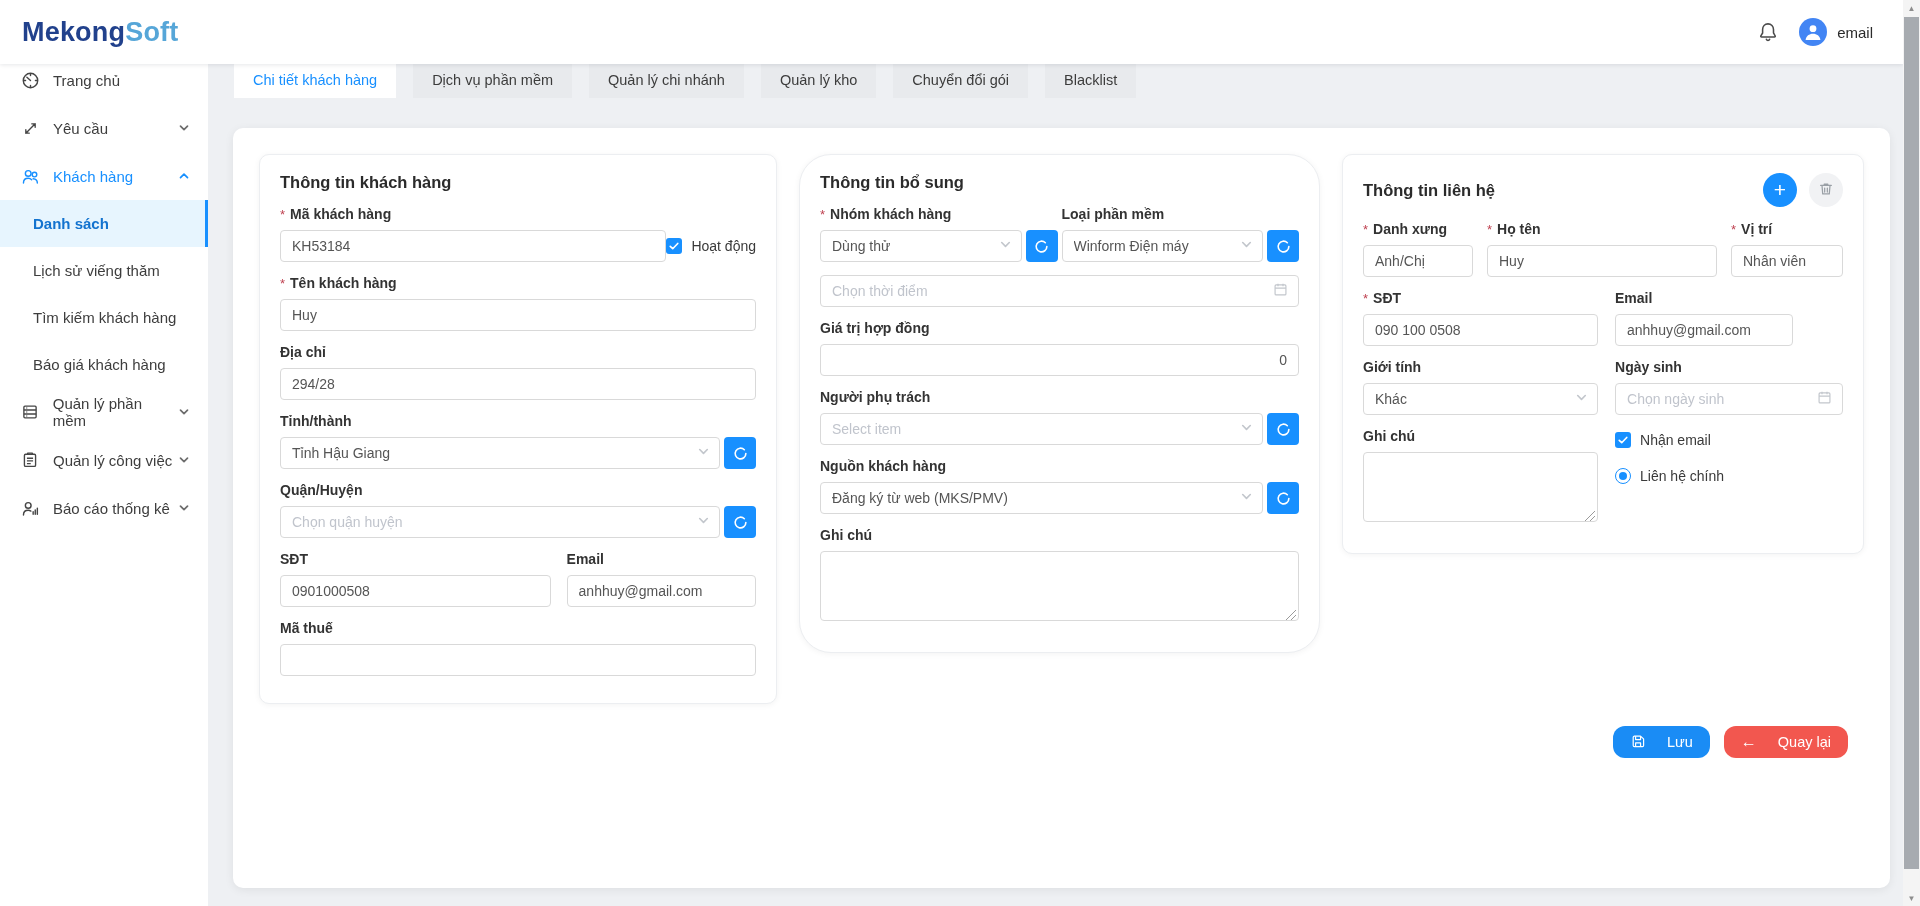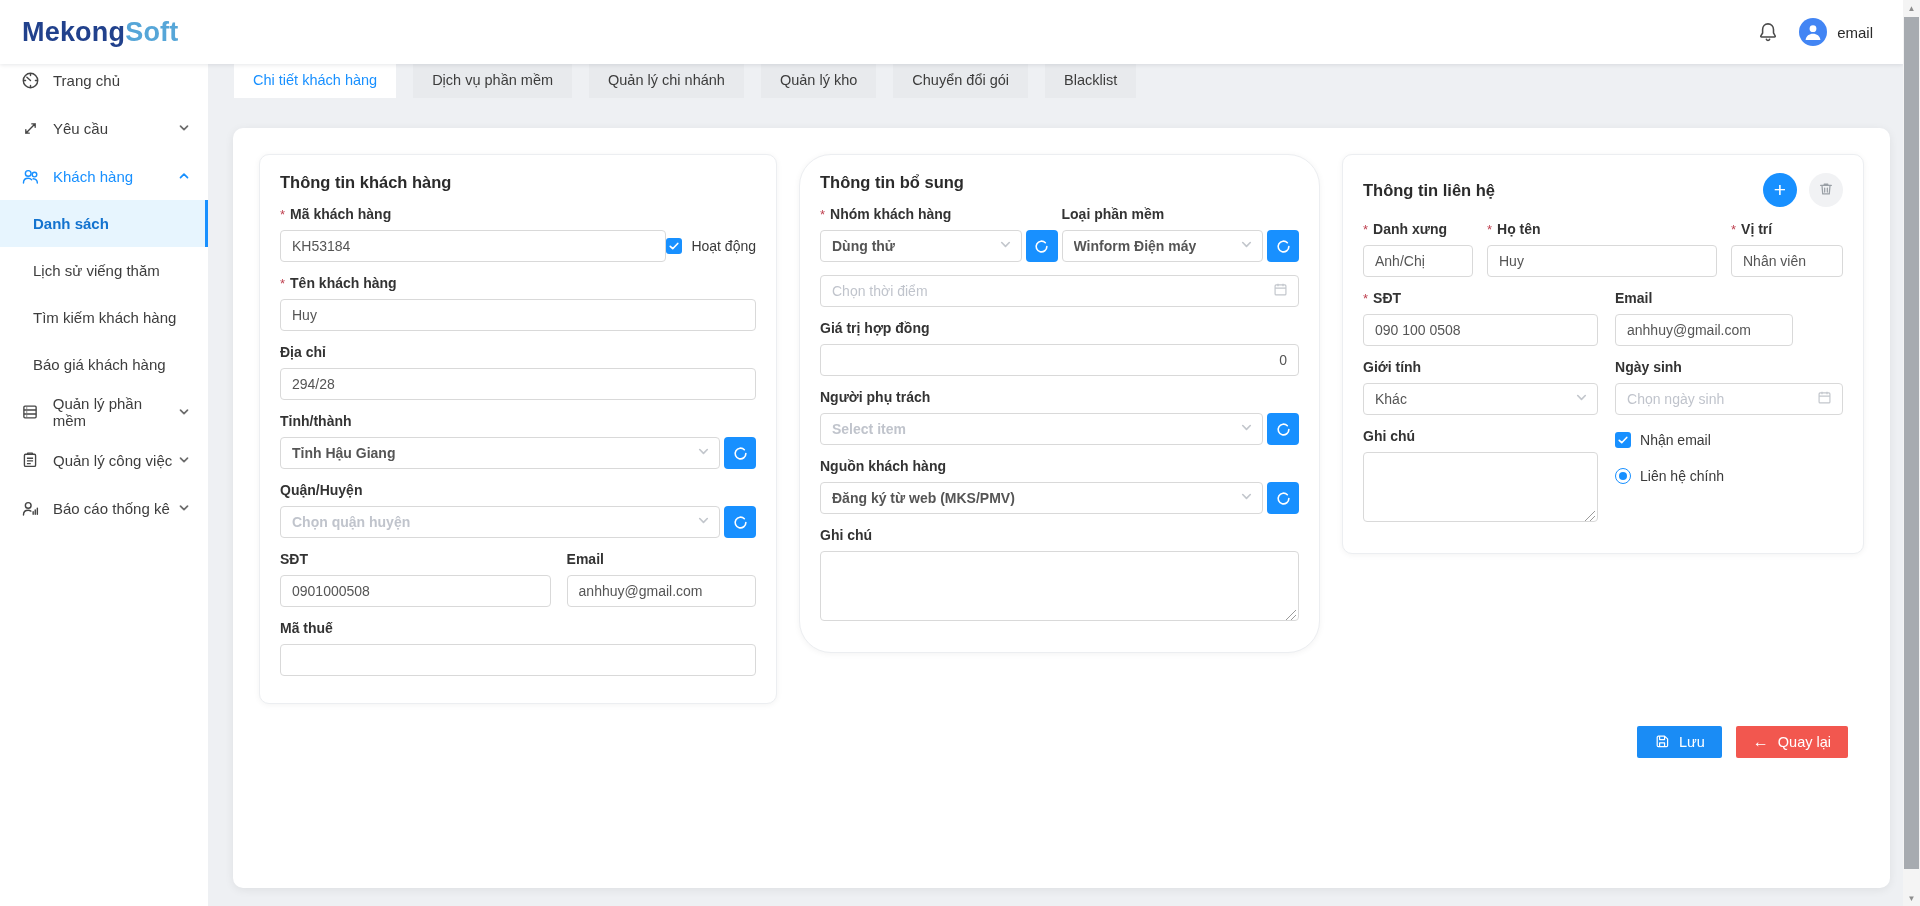--- a/index.html
+++ b/index.html
@@ -44,21 +44,21 @@
 
   .field { margin-bottom:13px; }
   .flabel { display:block; font-size:14px; font-weight:700; color:#333; margin-bottom:8px; }
   .req::before { content:"*"; color:#bf4150; font-weight:400; margin-right:5px; font-size:13px; }
 
   .inp { height:32px; border:1px solid #d9d9d9; border-radius:4px; padding:0 11px; font-size:14px; color:#555;
          width:100%; font-family:inherit; background:#fff; outline:none; }
   .inp::placeholder { color:#c0c4cc; }
   .inp.num { text-align:right; }
 
-  .ctrl-row { display:flex;font-weight:bold; }
+  .ctrl-row { display:flex; }
   .select { flex:1; height:32px; border:1px solid #d9d9d9; border-radius:4px; background:#fff; display:flex;
             align-items:center; justify-content:space-between; padding:0 9px 0 11px; font-size:14px; color:#555; cursor:pointer; min-width:0; }
   .select .ph { color:#c0c4cc; }
   .select .txt { overflow:hidden; text-overflow:ellipsis; white-space:nowrap; }
   .refresh { width:32px; height:32px; flex:0 0 32px; background:#1890ff; border:none; border-radius:4px; margin-left:4px;
              display:flex; align-items:center; justify-content:center; cursor:pointer; }
   .datebox { height:32px; border:1px solid #d9d9d9; border-radius:4px; background:#fff; display:flex; align-items:center;
              justify-content:space-between; padding:0 10px 0 11px; font-size:14px; cursor:pointer; }
   .datebox .ph { color:#c0c4cc; }
 
@@ -82,22 +82,22 @@
         background:linear-gradient(135deg, transparent 0 48%, #9a9a9a 48% 54%, transparent 54% 72%, #9a9a9a 72% 78%, transparent 78%); }
 
   .round-btn { width:34px; height:34px; border-radius:50%; border:none; display:flex; align-items:center; justify-content:center; cursor:pointer; }
   .plus-btn { background:#1890ff; color:#fff; font-size:21px; line-height:1; padding-bottom:2px; }
   .trash-btn { background:#f1f2f4; }
   .card3-actions { margin-left:auto; display:flex; gap:12px; }
 
   .contact-extra { display:flex; flex-direction:column; gap:20px; padding-top:4px; }
 
   .actions { position:absolute; right:42px; top:598px; display:flex; gap:14px; }
-  .btn { height:32px; border:none; border-radius:2px; color:#fff; font-size:14.5px; font-family:inherit;
-         display:flex; align-items:center; gap:9px; padding:0 17px; cursor:pointer; }
+  .btn { height:32px; border:none; border-radius:12px; color:#fff; font-size:14.5px; font-family:inherit;
+         display:flex; align-items:center; gap:21px; padding:0 17px; cursor:pointer; }
   .btn-save { background:#1a8cf5; }
   .btn-back { background:#f2574f; }
   .arrow-l { font-size:16px; line-height:1; }
 
   
   .scrollbar { position:absolute; right:0; top:0; width:17px; height:906px; background:#f4f4f4; z-index:20; }
   .sb-arrow { height:16px; display:flex; align-items:center; justify-content:center; color:#8d8d8d; font-size:8px; }
   .sb-thumb { position:absolute; left:1px; top:17px; width:15px; height:852px; background:#a7abb0; cursor:pointer; }
   .sb-down { position:absolute; bottom:0; width:100%; }
 </style>

